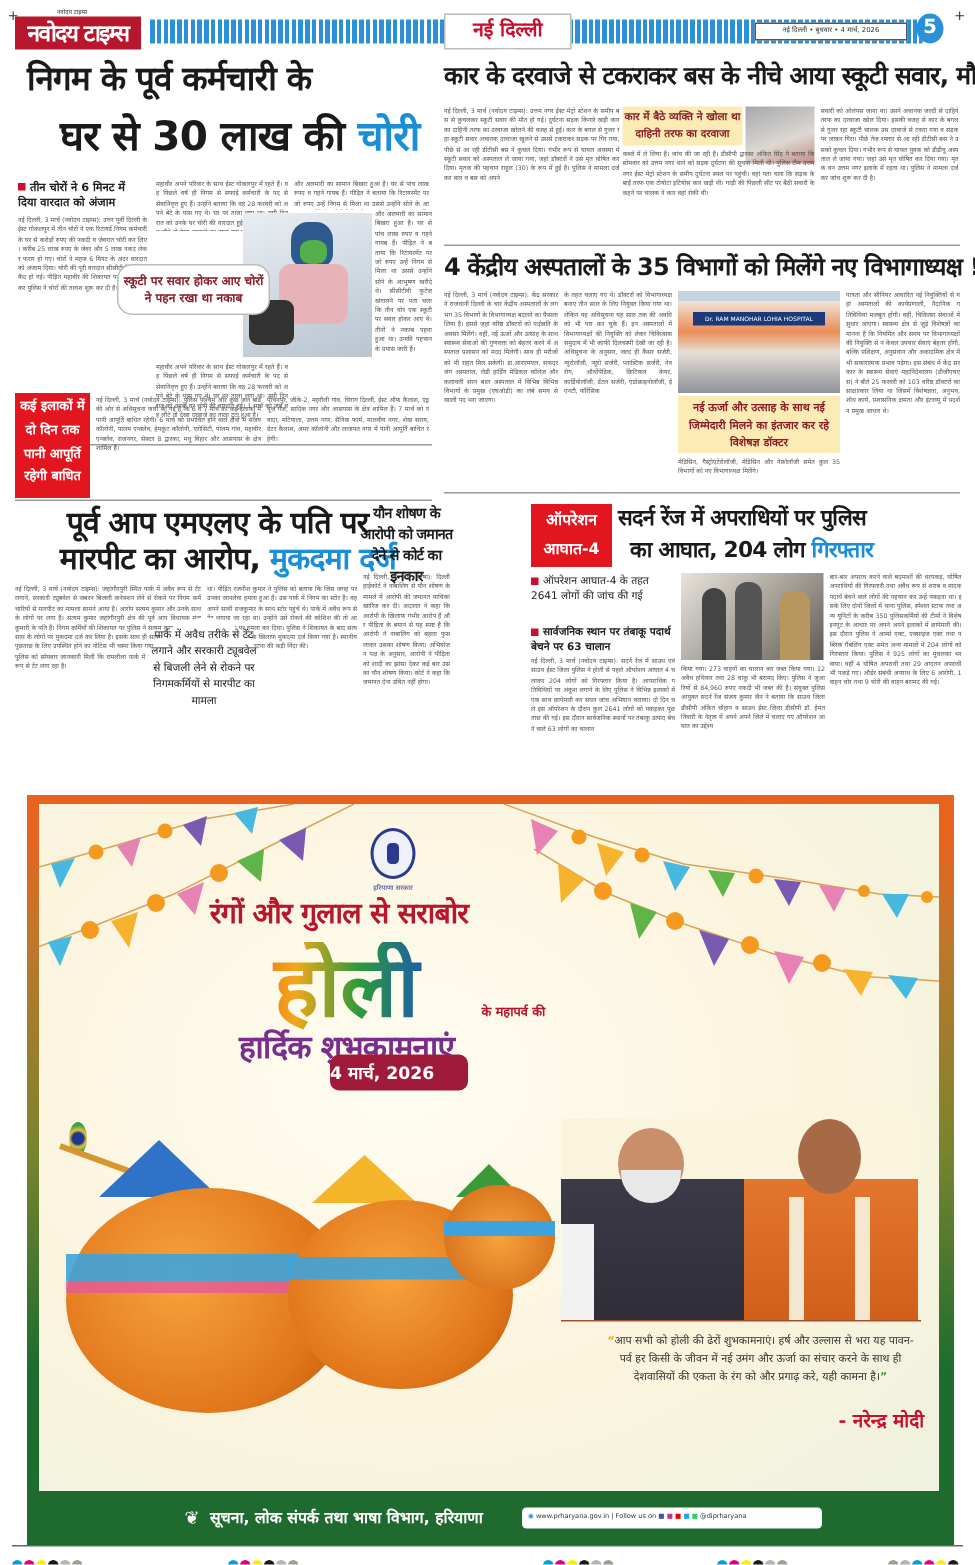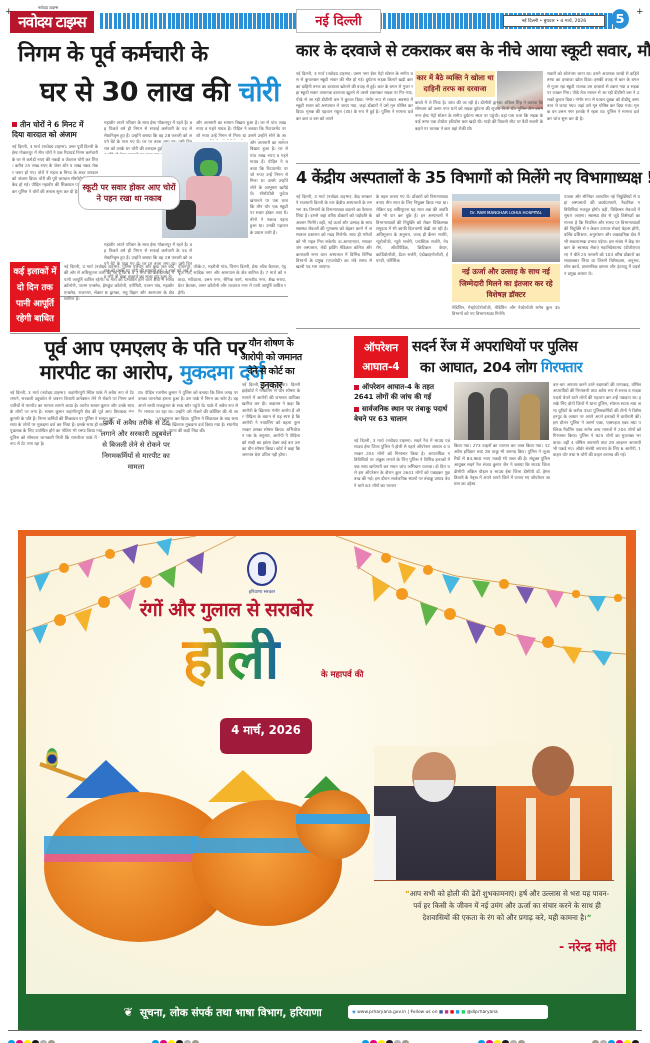--- a/index.html
+++ b/index.html
@@ -98,21 +98,21 @@
 
 <div class="abs" style="left:354px;top:336px;width:54px;height:42px;background:#e3151f;color:#fff;font-weight:bold;font-size:10.5px;line-height:19px;text-align:center;padding-top:2px">
   <div>ऑपरेशन</div>
   <div>आघात-4</div>
 </div>
 <div class="abs hd" style="left:412px;top:336px;width:230px;font-size:14.5px;line-height:21px;white-space:nowrap">सदर्न रेंज में अपराधियों पर पुलिस</div>
 <div class="abs hd" style="left:420px;top:357px;width:220px;font-size:14.5px;line-height:21px;white-space:nowrap">
   <span>का आघात, 204 लोग </span><span class="hl-blue">गिरफ्तार</span>
 </div>
 <div class="abs" style="left:354px;top:382px;width:96px">
-  <div class="bullet-red" style="font-size:7px;line-height:10px;font-weight:bold;margin-bottom:2px"><span>ऑपरेशन आघात-4 के तहत 2641 लोगों की जांच की गई</span></div>
+  <div class="bullet-red" style="font-size:7px;line-height:10px;font-weight:normal;margin-bottom:14px"><span>ऑपरेशन आघात-4 के तहत 2641 लोगों की जांच की गई</span></div>
   <div class="bullet-red" style="font-size:7px;line-height:10px;font-weight:bold"><span>सार्वजनिक स्थान पर तंबाकू पदार्थ बेचने पर 63 चालान</span></div>
 </div>
 <div class="abs txt" style="left:354px;top:438px;width:96px;height:90px">नई दिल्ली, 3 मार्च (नवोदय टाइम्स): सदर्न रेंज में साउथ एवं साउथ ईस्ट जिला पुलिस ने होली से पहले ऑपरेशन आघात 4 चलाकर 204 लोगों को गिरफ्तार किया है। आपराधिक गतिविधियों पर अंकुश लगाने के लिए पुलिस ने विभिन्न इलाकों में एक साथ छापेमारी कर सघन जांच अभियान चलाया। दो दिन चले इस ऑपरेशन के दौरान कुल 2641 लोगों को पकड़कर पूछताछ की गई। इस दौरान सार्वजनिक स्थानों पर तंबाकू उत्पाद बेचने वाले 63 लोगों का चालान</div>
 <div class="abs photo" style="left:454px;top:382px;width:95px;height:58px;background:linear-gradient(135deg,#e8e4dc,#9a958d 60%,#5f5a52)">
   <div style="position:absolute;left:14px;top:10px;width:16px;height:48px;background:#444;border-radius:8px 8px 0 0"></div>
   <div style="position:absolute;left:36px;top:6px;width:18px;height:52px;background:#555;border-radius:8px 8px 0 0"></div>
   <div style="position:absolute;left:66px;top:12px;width:20px;height:46px;background:#b8975e;border-radius:8px 8px 0 0"></div>
 </div>
 <div class="abs txt" style="left:454px;top:443px;width:96px;height:85px">किया गया। 273 वाहनों का चालान कर जब्त किया गया। 12 अवैध हथियार तथा 28 चाकू भी बरामद किए। पुलिस ने जुआरियों से 84,960 रुपए नकदी भी जब्त की है। संयुक्त पुलिस आयुक्त सदर्न रेंज संजय कुमार जैन ने बताया कि साउथ जिला डीसीपी अंकित चौहान व साउथ ईस्ट जिला डीसीपी डॉ. हेमंत तिवारी के नेतृत्व में अपने अपने जिले में चलाए गए ऑपरेशन आघात का उद्देश्य</div>
 <div class="abs txt" style="left:553px;top:382px;width:88px;height:146px">बार-बार अपराध करने वाले बदमाशों की धरपकड़, घोषित अपराधियों की गिरफ्तारी तथा अवैध रूप से शराब व मादक पदार्थ बेचने वाले लोगों की पहचान कर उन्हें पकड़ना था। इसके लिए दोनों जिलों में थाना पुलिस, स्पेशल स्टाफ तथा अन्य यूनिटों के करीब 350 पुलिसकर्मियों की टीमों ने विशेष इनपुट के आधार पर अपने अपने इलाकों में छापेमारी की। इस दौरान पुलिस ने आर्म्स एक्ट, एक्साइज एक्ट तथा पब्लिक गैंबलिंग एक्ट समेत अन्य मामलों में 204 लोगों को गिरफ्तार किया। पुलिस ने 925 लोगों का मुचलका भरवाया। वहीं 4 घोषित अपराधी तथा 29 आदतन अपराधी भी पकड़े गए। और्डर संबंधी अपराध के लिए 6 आरोपी, 1 वाहन चोर तथा 9 चोरी की वाहन बरामद की गई।</div>
@@ -165,21 +165,22 @@
     </g>
   </svg>
 
   <div class="abs" style="left:221px;top:16px;width:30px;height:34px;border-radius:50%;border:2px solid #2b3a8c;background:#eef0fa">
     <div style="position:absolute;left:9px;top:8px;width:8px;height:14px;background:#2b3a8c;border-radius:3px"></div>
   </div>
   <div class="abs" style="left:206px;top:52px;width:60px;font-size:4.5px;text-align:center;color:#2b3a8c">हरियाणा सरकार</div>
   <div class="abs" style="left:80px;top:60px;width:240px;font-size:19px;line-height:26px;font-weight:bold;color:#b8162c;text-align:center;letter-spacing:-0.5px">रंगों और गुलाल से सराबोर</div>
   <div class="abs" style="left:120px;top:92px;width:170px;height:62px;font-size:56px;line-height:62px;font-weight:bold;text-align:center;background:linear-gradient(90deg,#e84a1f,#f2a71b 30%,#2d9a3c 55%,#1b5ea8 80%,#1a3c8f);-webkit-background-clip:text;background-clip:text;color:transparent">होली</div>
   <div class="abs" style="left:295px;top:132px;width:90px;font-size:8.5px;font-weight:bold;color:#b8162c">के महापर्व की</div>
-  <div class="abs" style="left:194px;top:182px;width:92px;height:36px;background:#a01a3c;border-radius:6px;color:#fff;font-weight:bold;font-size:11.5px;line-height:24px;text-align:center">4 मार्च, 2026</div>
+  <div class="abs" style="left:85px;top:148px;width:240px;font-size:21px;line-height:28px;font-weight:bold;color:#7b2d8b;text-align:center;letter-spacing:-0.5px">हार्दिक शुभकामनाएं</div>
+  <div class="abs" style="left:194px;top:167px;width:92px;height:24px;background:#a01a3c;border-radius:6px;color:#fff;font-weight:bold;font-size:11.5px;line-height:24px;">4 मार्च, 2026</div>
 
   <div class="abs" style="left:20px;top:212px;width:12px;height:22px;border-radius:50%;background:radial-gradient(circle,#1b3a8f 30%,#e9c23a 45%,#3ea04a 70%)"></div>
   <div class="abs" style="left:14px;top:226px;width:70px;height:4px;background:#d89530;transform:rotate(20deg);transform-origin:left"></div>
 
   <div class="abs" style="left:40px;top:224px;width:80px;height:38px;background:#2f73c8;clip-path:polygon(50% 0,100% 100%,0 100%)"></div>
   <div class="abs" style="left:182px;top:234px;width:70px;height:32px;background:#f4b52b;clip-path:polygon(50% 0,100% 100%,0 100%)"></div>
   <div class="abs" style="left:278px;top:240px;width:44px;height:22px;background:#3a9a3a;clip-path:polygon(50% 0,100% 100%,0 100%)"></div>
   <div class="abs" style="left:18px;top:256px;width:190px;height:150px;border-radius:50%;background:radial-gradient(circle at 40% 40%,#f7a33e,#e1761a 65%,#b8560d)">
     <div style="position:absolute;left:0;top:44px;width:190px;height:18px;background:#3ea3dc;opacity:.9"></div>
     <div style="position:absolute;left:0;top:62px;width:190px;height:8px;background:#e5599b;opacity:.8"></div>

